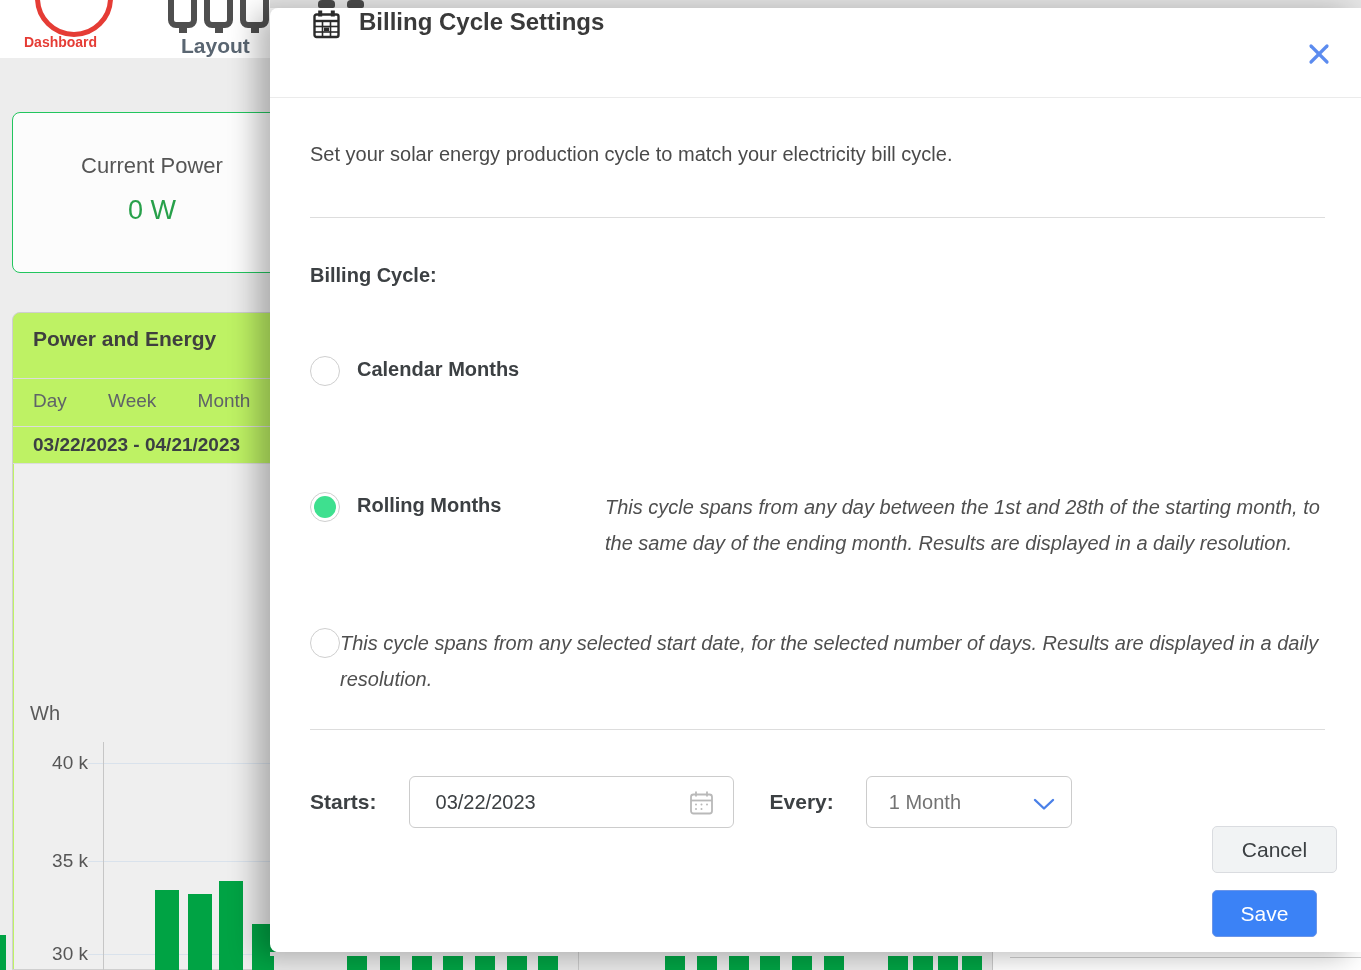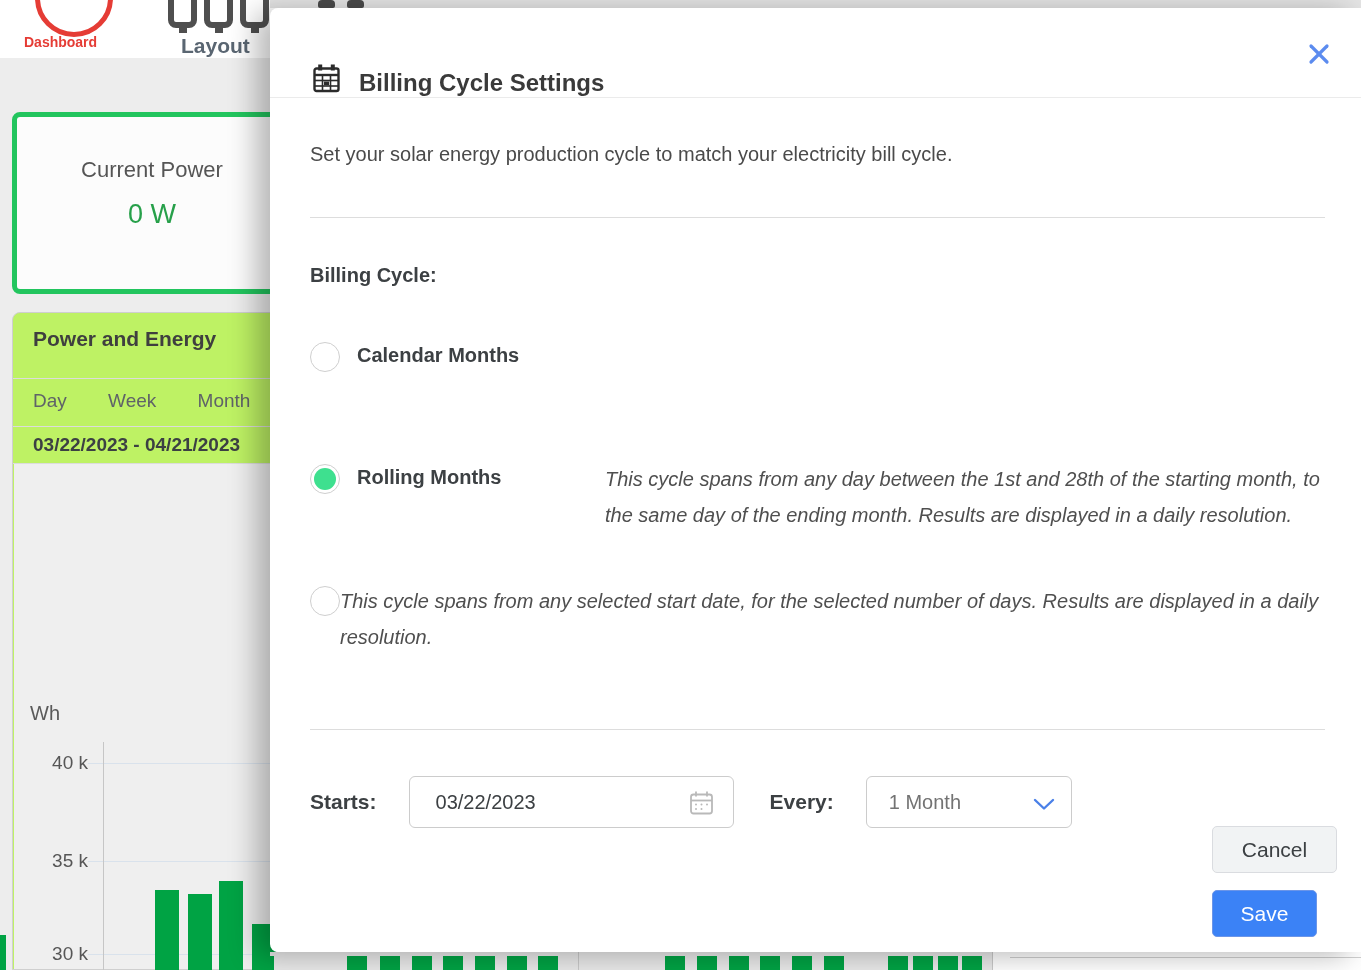--- a/index.html
+++ b/index.html
@@ -11,22 +11,22 @@
   .dash-circle{position:absolute;left:35px;top:-41px;width:68px;height:68px;border:5px solid #e53c35;border-radius:50%;}
   .dash-label{position:absolute;left:24px;top:34px;font-size:14px;font-weight:700;color:#e53c35;}
   .layout-icon{position:absolute;left:168px;top:-10px;display:flex;gap:7px;}
   .layout-icon i{display:block;width:17px;height:26px;border:6px solid #4f4f4f;border-radius:8px;position:relative;background:#fff;}
   .layout-icon i::after{content:'';position:absolute;left:50%;bottom:-11px;margin-left:-4px;width:8px;height:6px;background:#4f4f4f;}
   .layout-label{position:absolute;left:181px;top:34px;font-size:21px;font-weight:700;color:#5a6672;}
 
   .gray-strip{position:absolute;left:270px;top:0;width:1091px;height:8px;background:#e4e4e4;z-index:5;}
   .icon-fragment{position:absolute;top:0;width:17px;height:8px;background:#4a4a4a;border-radius:4px 4px 2px 2px;z-index:6;}
 
-  .cp-card{position:absolute;left:12px;top:112px;width:280px;height:182px;background:#fcfcfc;
-    border:5px solid #22c55e;border-radius:8px;text-align:center;box-sizing:border-box;}
+  .cp-card{position:absolute;left:12px;top:112px;width:280px;height:161px;background:#fcfcfc;
+    border:1px solid #22c55e;border-radius:8px;text-align:center;box-sizing:border-box;}
   .cp-title{margin-top:40px;font-size:22px;color:#555;}
   .cp-value{margin-top:16px;font-size:27px;color:#27a04a;}
 
   .pe-panel{position:absolute;left:12px;top:312px;width:392px;height:658px;background:#bef264;
     border:1px solid #cfcfcf;border-radius:8px 0 0 0;box-sizing:border-box;}
   .pe-title{position:absolute;left:20px;top:14px;font-size:21px;font-weight:700;color:#3f3f3f;}
   .pe-div1{position:absolute;left:0;right:0;top:65px;height:1px;background:#dcdcdc;}
   .pe-tabs{position:absolute;left:20px;top:77px;font-size:19px;color:#5f6368;}
   .pe-tab{display:inline-block;cursor:pointer;}
   .pe-tab + .pe-tab{margin-left:36px;}
@@ -46,30 +46,30 @@
   .strip-vline{position:absolute;left:578px;top:952px;width:1px;height:18px;background:#c9c9c9;}
   .bbar{position:absolute;top:956px;width:20px;height:14px;}
   .sliver{position:absolute;}
   .strip-white{position:absolute;left:992px;top:952px;width:369px;height:18px;background:#ffffff;border-left:1px solid #c9c9c9;box-sizing:border-box;}
   .strip-line{position:absolute;left:1010px;top:957px;width:351px;height:1px;background:#cfcfcf;}
 
   
   .modal{position:absolute;left:270px;top:8px;width:1091px;height:944px;background:#ffffff;z-index:10;
     border-radius:8px 0 0 8px;box-shadow:-14px 4px 28px rgba(0,0,0,.28);box-sizing:border-box;}
   .m-header{position:absolute;left:0;right:0;top:0;height:90px;border-bottom:1px solid #ebebeb;
-    display:flex;align-items:flex-end;padding-left:43px;box-sizing:border-box;}
+    display:flex;align-items:flex-start;padding-left:43px;box-sizing:border-box;}
   .m-cal{flex:none;margin-right:19px;margin-top:2px;}
   .m-title{font-size:24px;font-weight:700;color:#3a3a3a;}
   .m-close{position:absolute;right:28px;top:32px;width:28px;height:28px;cursor:pointer;display:flex;align-items:center;justify-content:center;}
 
   .m-intro{position:absolute;left:40px;right:40px;top:135px;font-size:20px;color:#4a4a4a;}
   .m-div2{position:absolute;left:40px;right:36px;top:209px;height:1px;background:#dddddd;}
   .m-section{position:absolute;left:40px;top:256px;font-size:20px;font-weight:700;color:#3c4043;}
   .m-options{position:absolute;left:40px;right:36px;top:331px;}
-  .option{display:flex;align-items:flex-start;min-height:122px;cursor:pointer;}
+  .option{display:flex;align-items:flex-start;min-height:122px;cursor:pointer;margin-top:14px;}
   .option:last-child{min-height:0;}
   .radio{flex:none;width:30px;height:30px;border-radius:50%;border:1px solid #cfcfcf;background:#fff;
     box-sizing:border-box;position:relative;margin-top:3px;}
   .option.selected .radio::after{content:'';position:absolute;inset:3px;border-radius:50%;background:#3ee08f;}
   .opt-label{flex:none;width:248px;margin-left:17px;font-size:20px;font-weight:700;color:#3c4043;padding-top:5px;}
   .opt-desc{flex:1;font-size:20px;font-style:italic;color:#4f4f4f;line-height:36px;padding-top:0px;}
 
   .m-div3{position:absolute;left:40px;right:36px;top:721px;height:1px;background:#dddddd;}
   .m-controls{position:absolute;left:40px;top:768px;display:flex;align-items:center;}
   .ctl-label{font-size:21px;font-weight:700;color:#3c4043;}

